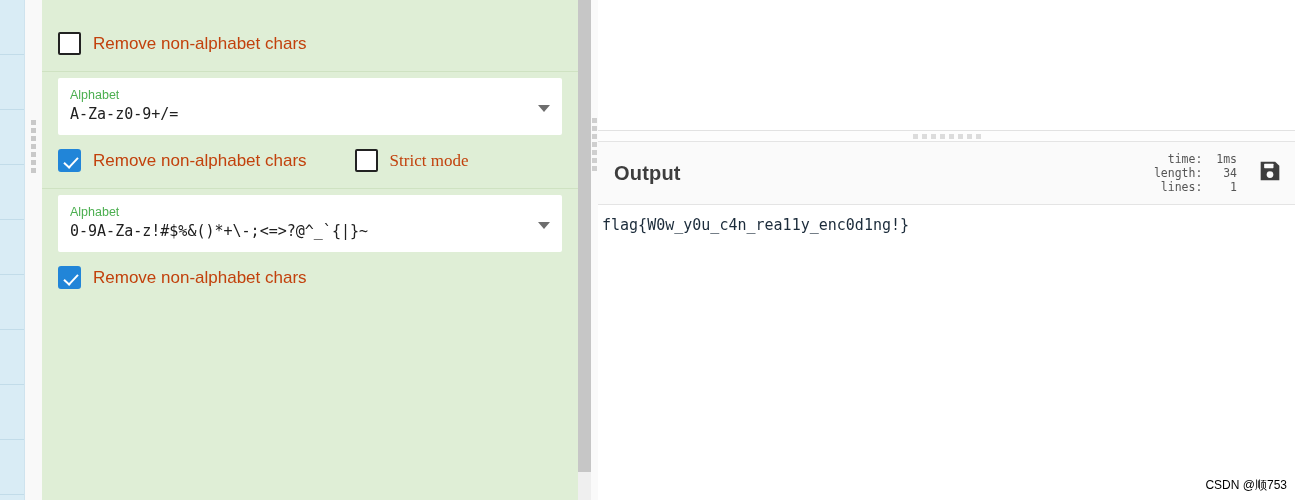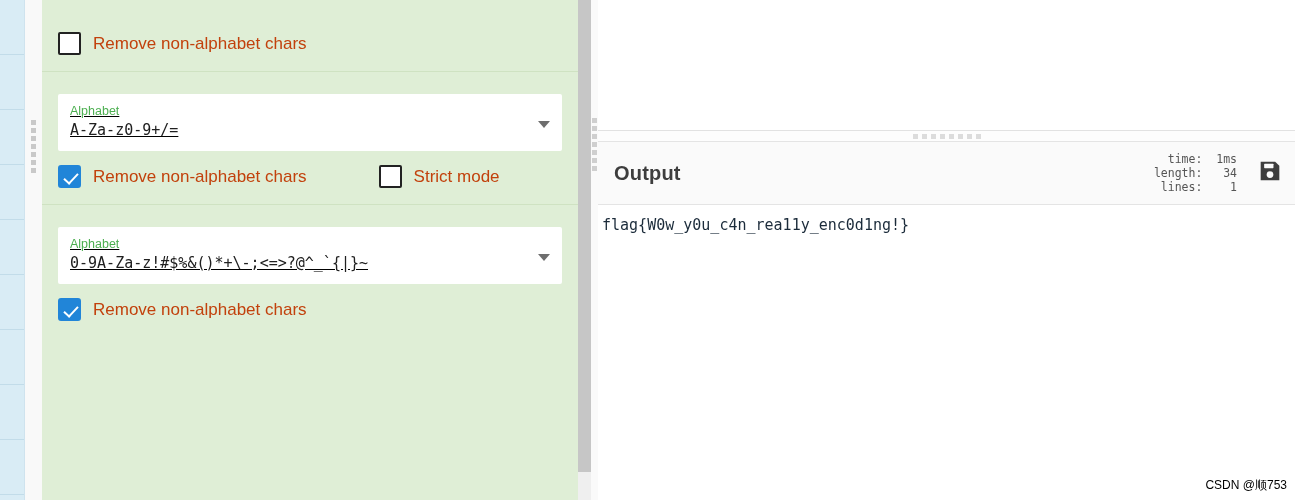--- a/index.html
+++ b/index.html
@@ -52,44 +52,43 @@
   .op-icons {
     position: absolute; right: 22px; top: 50%; transform: translateY(-50%);
     display: flex; align-items: center; gap: 22px;
   }
   .icon-disable svg { display: block; }
   .icon-pause { display: flex; gap: 4px; }
   .icon-pause i { display: block; width: 5px; height: 17px; background: #9a9a9a; }
 
   .arg-field {
     position: relative;
-    margin: 22px 16px 0 16px;
+    margin: 6px 16px 0 16px;
     background: #fff;
     border-radius: 2px;
     padding: 9px 34px 10px 12px;
     min-height: 56px;
-    text-decoration: underline;
   }
   .arg-label { font-size: 12.5px; color: #4caf50; line-height: 16px; }
   .arg-value {
     font-family: "DejaVu Sans Mono", monospace;
     font-size: 15px; color: #202020; line-height: 22px;
     white-space: nowrap; overflow: hidden;
   }
   .arg-caret {
     position: absolute; right: 12px; top: 50%; margin-top: -2px;
     width: 0; height: 0;
     border-left: 6px solid transparent;
     border-right: 6px solid transparent;
     border-top: 7px solid #6e6e6e;
   }
 
   .cb-row { display: flex; align-items: center; padding: 14px 16px 16px 16px; }
   .cb-item { display: flex; align-items: center; }
-  .cb-item + .cb-item { margin-left: 72px; }
+  .cb-item + .cb-item { margin-left: 48px; font-family: Liberation Serif, serif; }
   .cb-box {
     width: 23px; height: 23px; flex: none;
     border: 2px solid #222; background: #fff; border-radius: 2px;
     position: relative;
   }
   .cb-box.checked { background: #2185d8; border-color: #2185d8; border-radius: 3px; }
   .cb-box.checked::after {
     content: ""; position: absolute;
     left: 7px; top: 3px; width: 6px; height: 12px;
     border: solid #fff; border-width: 0 2.6px 2.6px 0;

